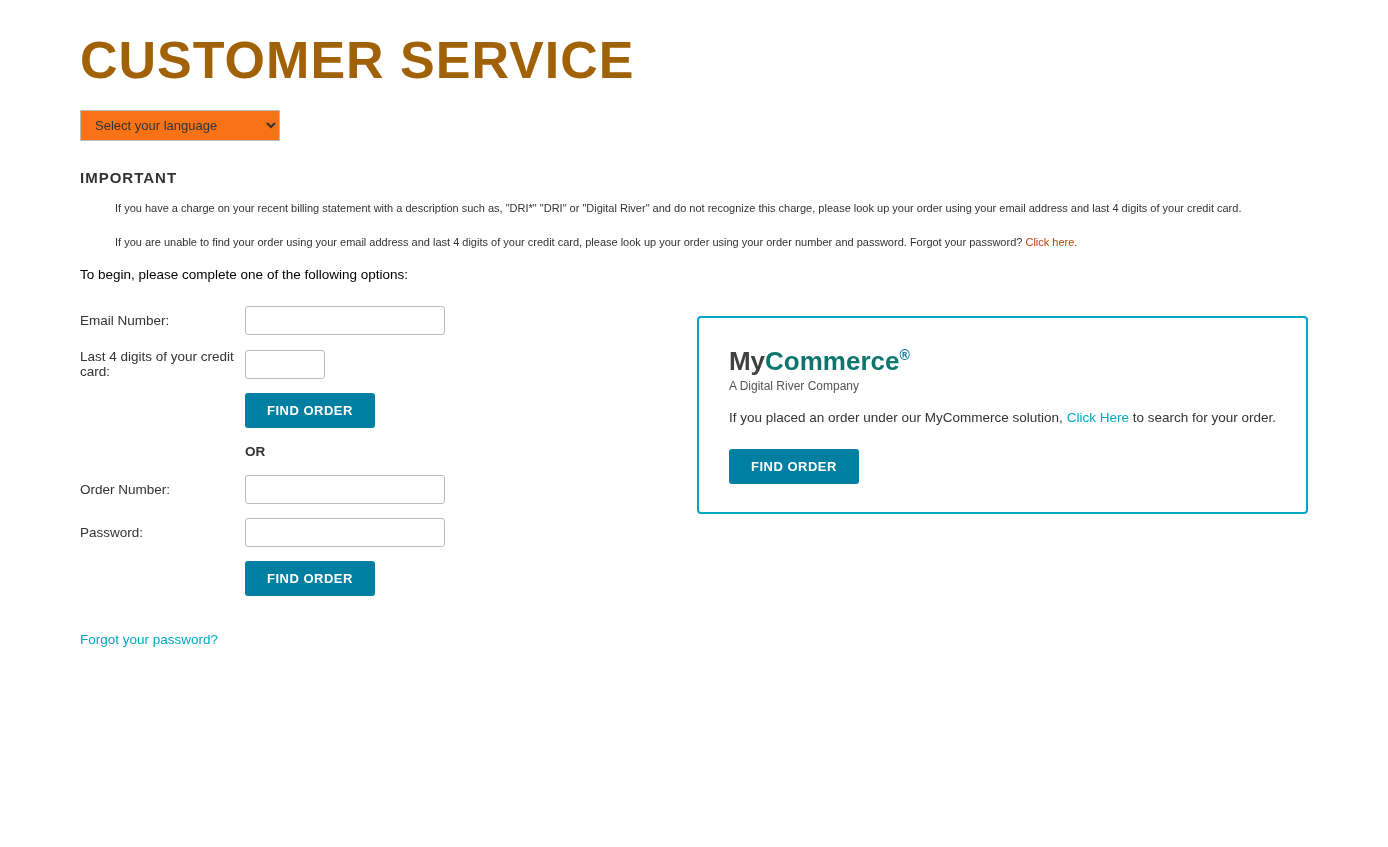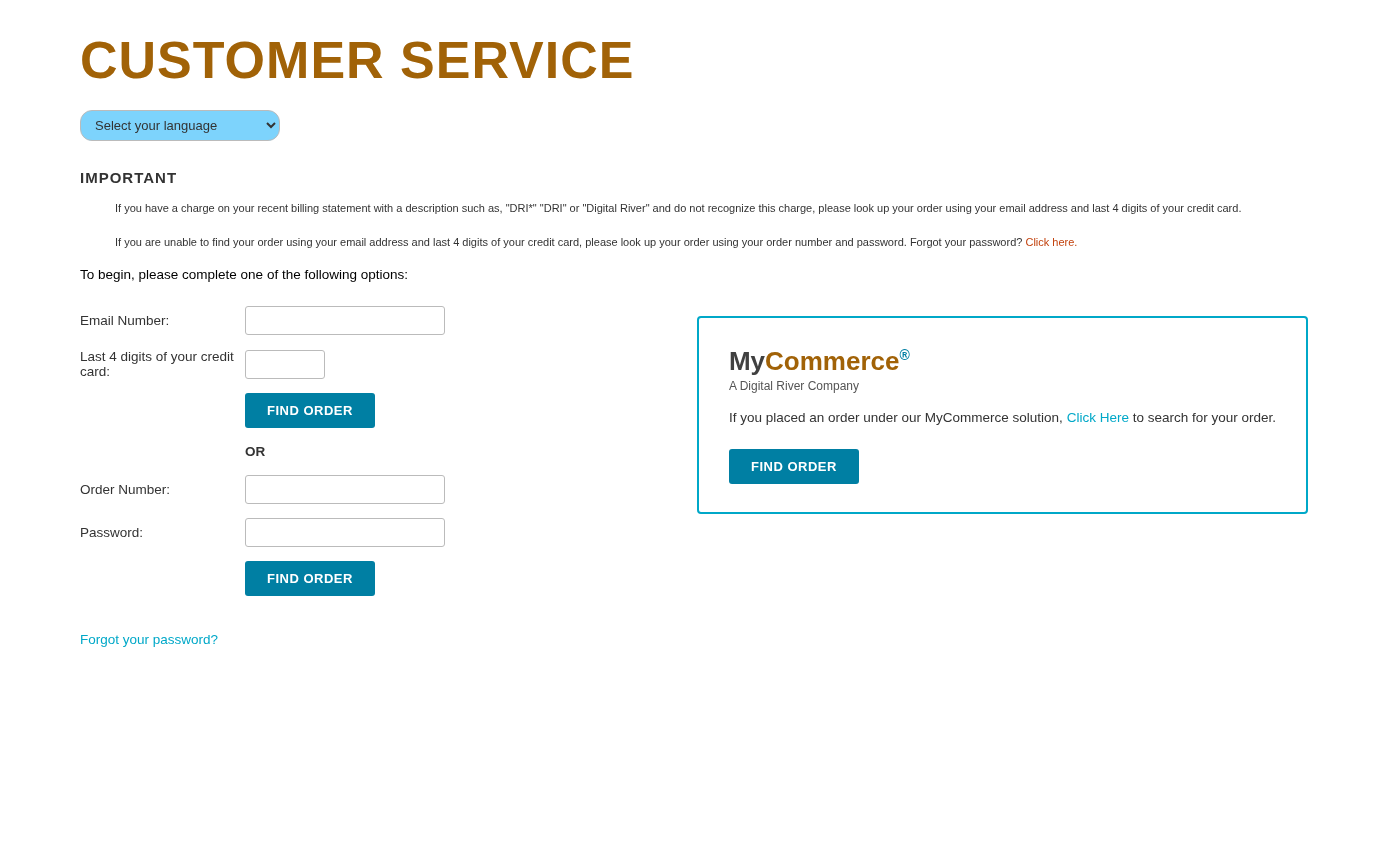--- a/index.html
+++ b/index.html
@@ -24,24 +24,24 @@
       letter-spacing: 1px;
     }
 
     .language-select {
       margin-bottom: 28px;
     }
 
     .language-select select {
       padding: 6px 30px 6px 10px;
       border: 1px solid #bbb;
-      border-radius: 12px;
-      font-size: 13px;
-      color: #333;
-      background: #7dd3fc;
+      border-radius: 0;
+      font-size: 13px;
+      color: #333;
+      background: #f97316;
       appearance: auto;
       cursor: pointer;
       min-width: 200px;
     }
 
     .important-heading {
       font-size: 15px;
       font-weight: bold;
       text-transform: uppercase;
       letter-spacing: 1px;
@@ -161,21 +161,21 @@
       font-size: 26px;
       font-weight: bold;
       color: #333;
     }
 
     .mycommerce-name span.my {
       color: #404040;
     }
 
     .mycommerce-name span.commerce {
-      color: #a16207;
+      color: #0f766e;
     }
 
     .mycommerce-name span.reg {
       font-size: 14px;
       vertical-align: super;
       color: #007fa3;
     }
 
     .mycommerce-sub {
       font-size: 12px;

